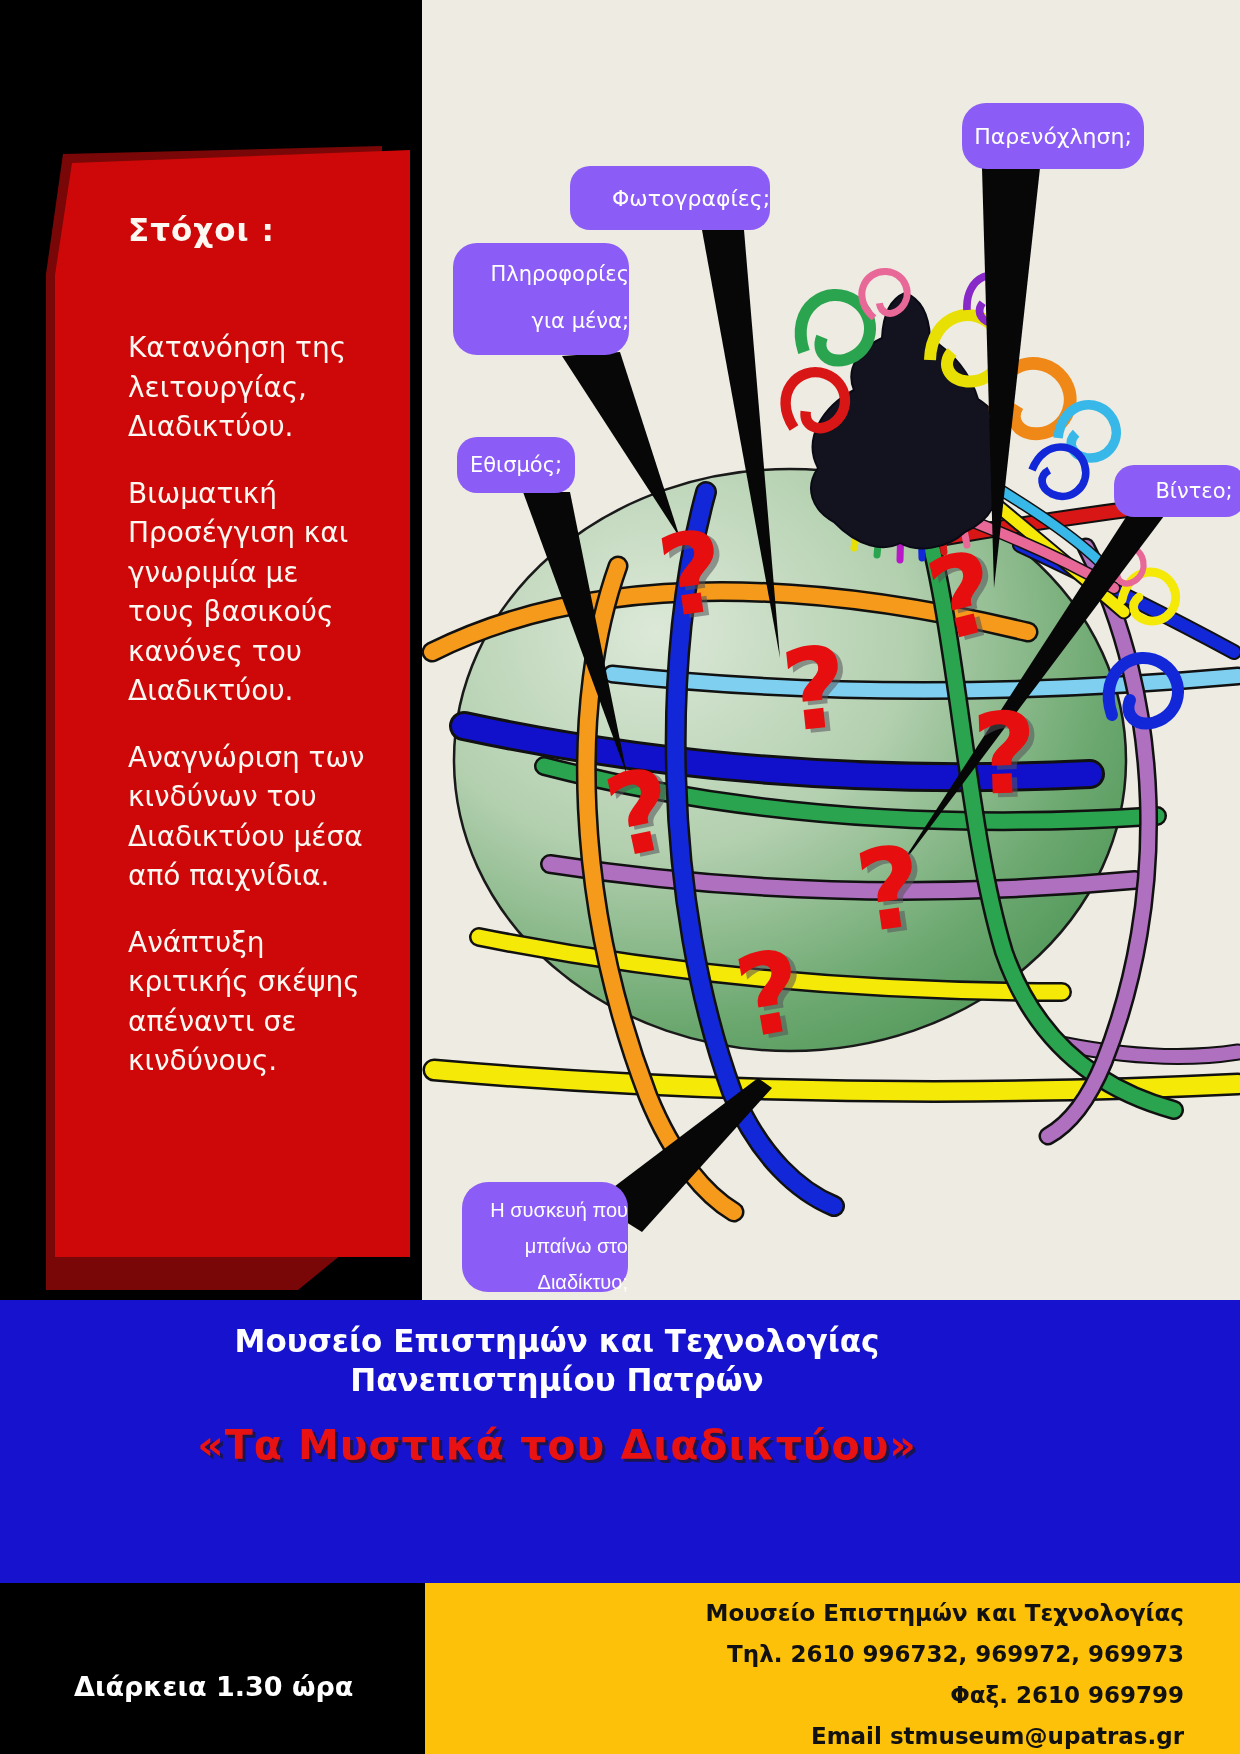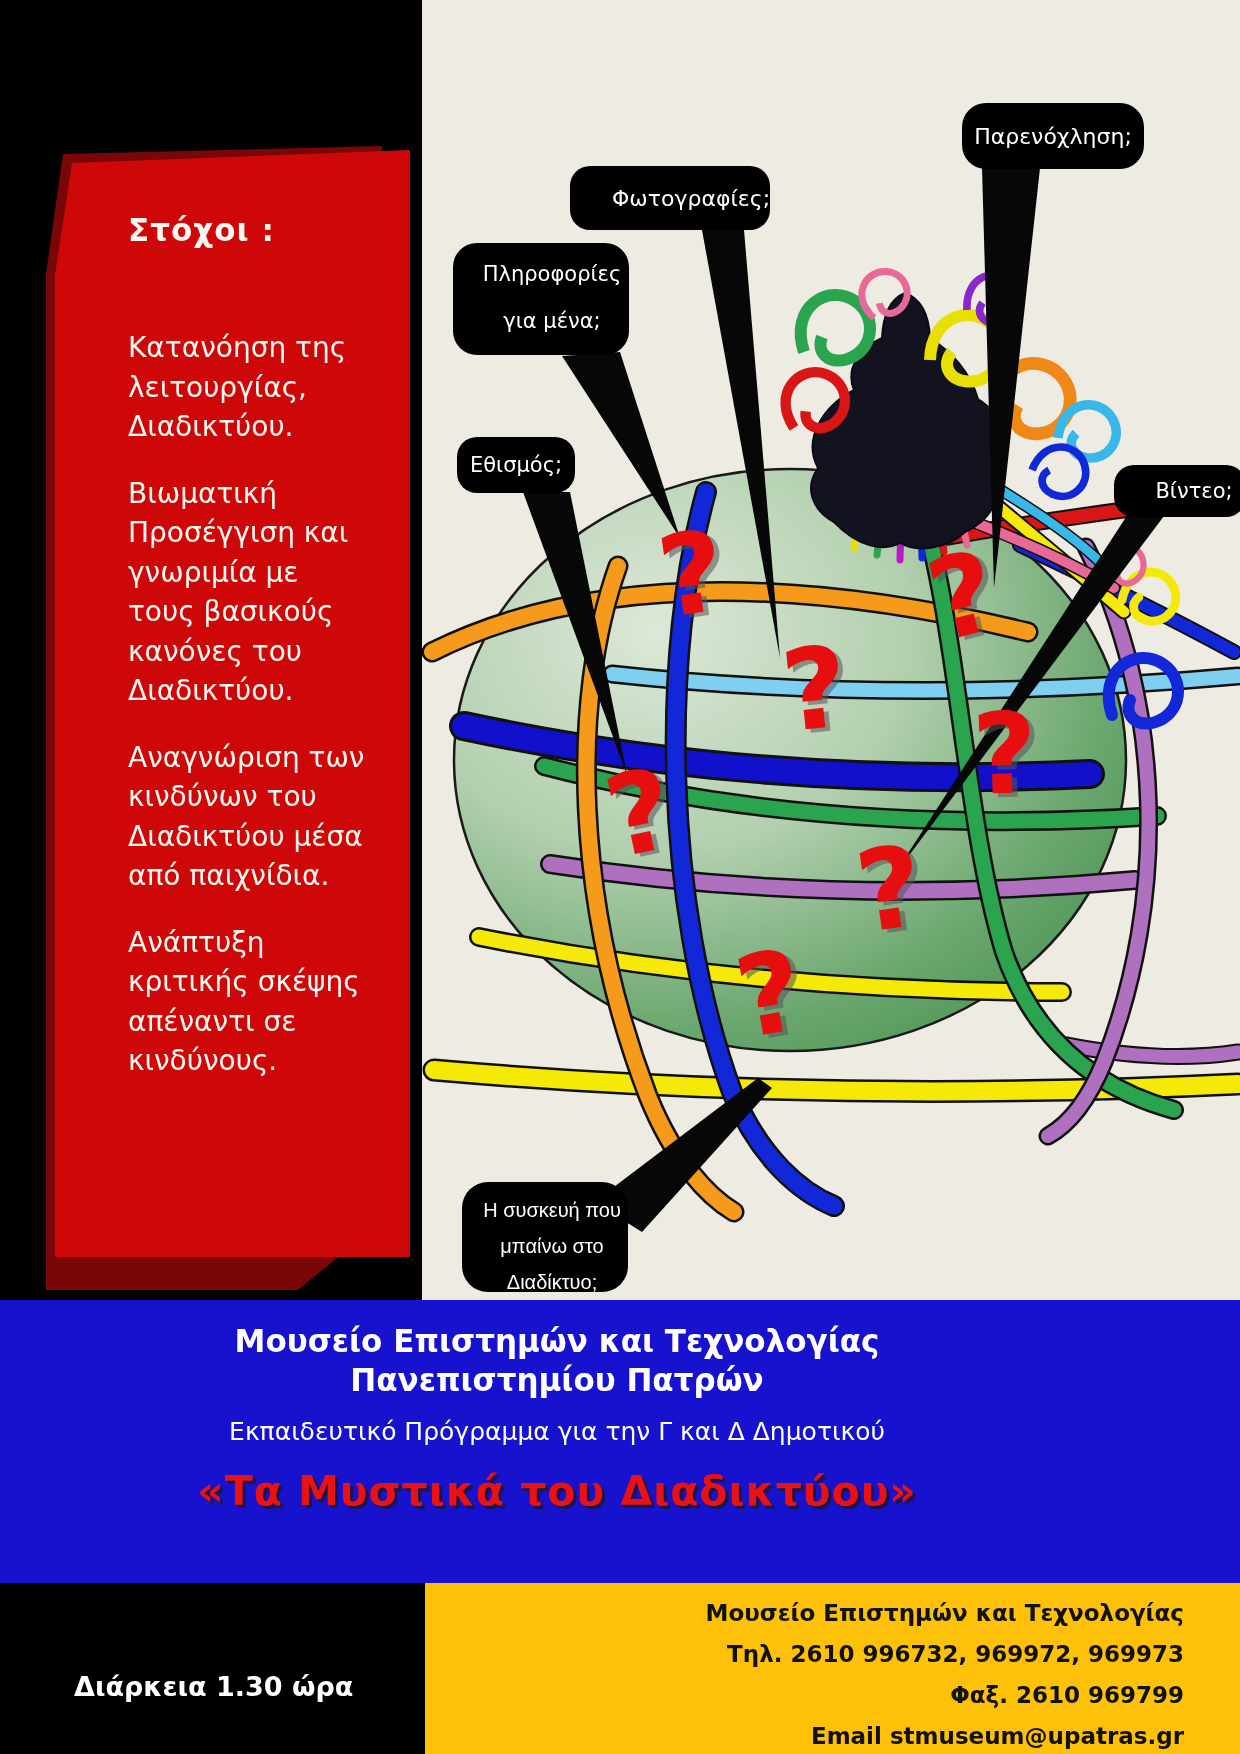--- a/index.html
+++ b/index.html
@@ -3,24 +3,24 @@
 <meta charset="utf-8">
 <style>
   html,body{margin:0;padding:0;background:#333;}
   .poster{position:relative;width:1240px;height:1754px;background:#000;overflow:hidden;
           font-family:"DejaVu Sans",sans-serif;}
   
   .canvas{position:absolute;left:422px;top:0;width:818px;height:1300px;background:#edebe2;
           border-bottom:4px solid #2e2a55;}
   .scene-svg{position:absolute;left:0;top:0;}
   
-  .bubble{position:absolute;background:#000000;color:#fff;border-radius:20px;
+  .bubble{position:absolute;background:#8b5cf6;color:#fff;border-radius:20px;
           display:flex;align-items:center;justify-content:center;text-align:center;
           font-family:"DejaVu Sans",sans-serif;}
-  .bubble.multiline{display:block;text-align:center;}
+  .bubble.multiline{display:block;text-align:right;}
   .b-info{left:31px;top:243px;width:176px;height:112px;font-size:21px;line-height:47px;
           padding:8px 0 0 22px;box-sizing:border-box;border-radius:24px;}
   .b-photos{left:148px;top:166px;width:158px;height:64px;font-size:22px;padding-left:42px;}
   .b-harass{left:540px;top:103px;width:182px;height:66px;font-size:22px;border-radius:24px;}
   .b-addict{left:35px;top:437px;width:118px;height:56px;font-size:21px;}
   .b-video{left:692px;top:465px;width:104px;height:52px;font-size:21px;padding-left:28px;}
   .b-device{left:40px;top:1182px;width:166px;height:110px;font-size:20px;line-height:36px;
             padding:10px 0 15px 14px;box-sizing:border-box;border-radius:26px;
             font-family:Liberation Sans, sans-serif;}
   
@@ -207,21 +207,20 @@
     <div class="goals-heading">Στόχοι :</div>
     <p>Κατανόηση της λειτουργίας, Διαδικτύου.</p>
     <p>Βιωματική Προσέγγιση και γνωριμία με τους βασικούς κανόνες του Διαδικτύου.</p>
     <p>Αναγνώριση των  κινδύνων του Διαδικτύου μέσα από παιχνίδια.</p>
     <p>Ανάπτυξη κριτικής σκέψης απέναντι σε κινδύνους.</p>
   </div>
 
   <div class="banner">
     <div class="banner-line">Μουσείο  Επιστημών και Τεχνολογίας</div>
     <div class="banner-line">Πανεπιστημίου Πατρών</div>
-    <div class="banner-sub">Εκπαιδευτικό Πρόγραμμα για την Γ και Δ Δημοτικού</div>
     <div class="banner-program">«Τα Μυστικά του Διαδικτύου»</div>
   </div>
 
   <div class="duration-box">Διάρκεια  1.30 ώρα</div>
   <div class="contact-box">
     <div>Μουσείο Επιστημών και Τεχνολογίας</div>
     <div>Τηλ. 2610 996732, 969972, 969973</div>
     <div>Φαξ. 2610 969799</div>
     <div>Email stmuseum@upatras.gr</div>
   </div>

